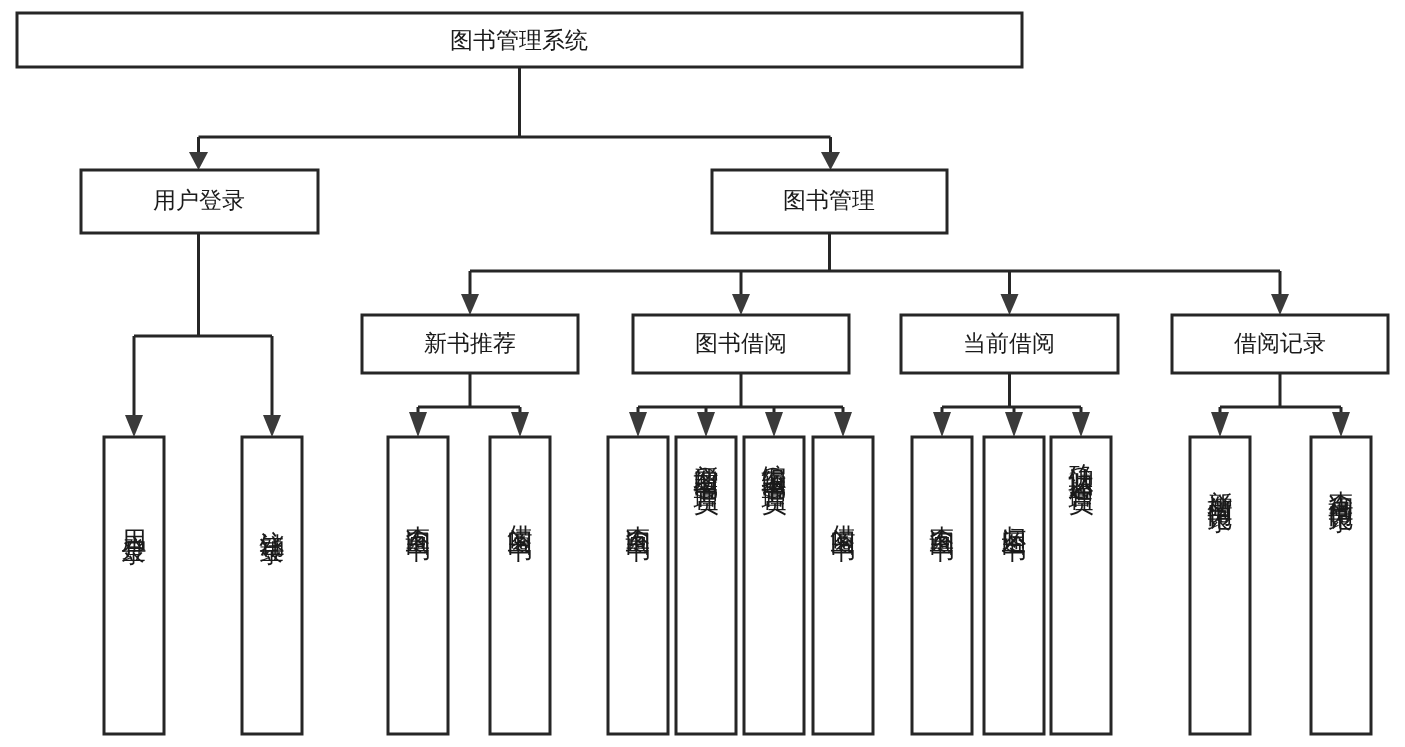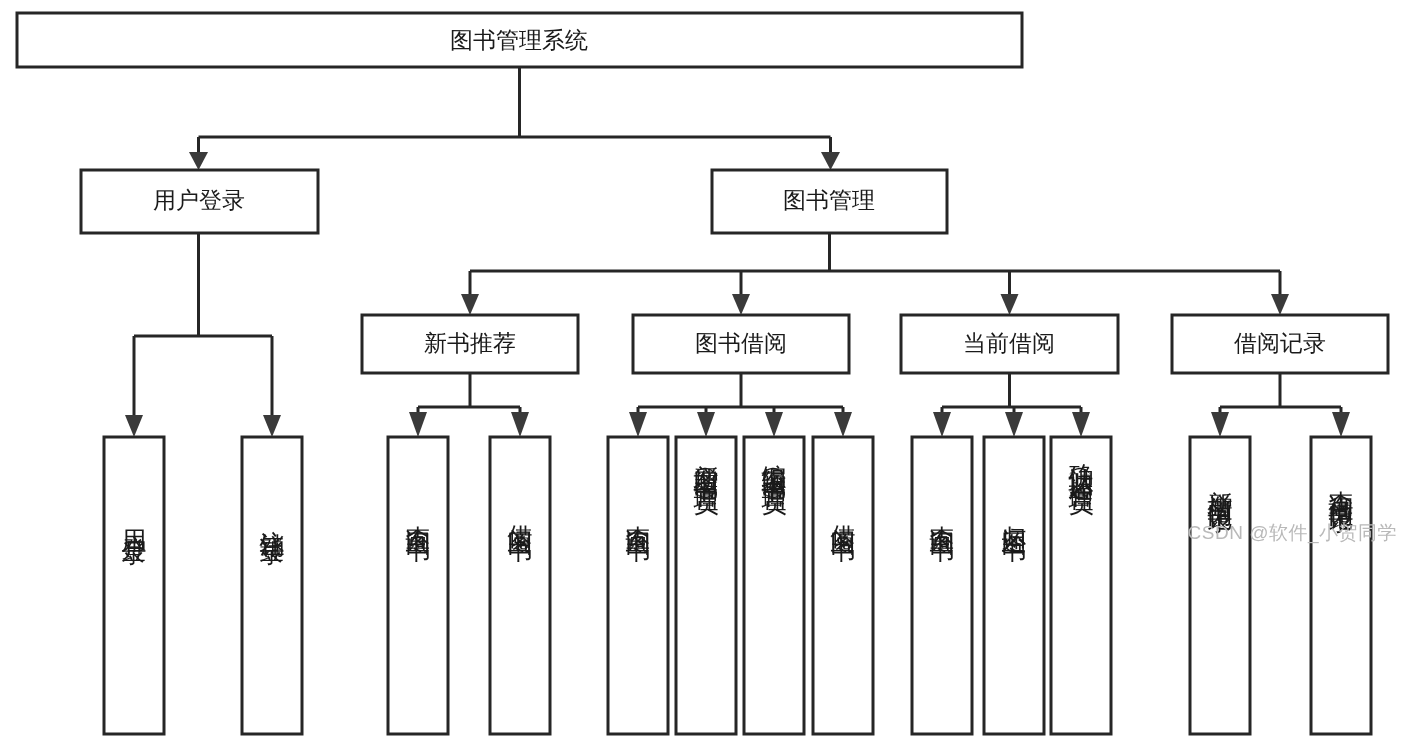--- a/index.html
+++ b/index.html
@@ -264,15 +264,14 @@
   </div>
 
   <div class="leaf-label-wrap" style="left:1190px; top:470px; width:60px; height:264px;">
     <span class="leaf-label">新增借阅记录</span>
   </div>
 
   <div class="leaf-label-wrap" style="left:1311px; top:470px; width:60px; height:264px;">
     <span class="leaf-label">查询借阅记录</span>
   </div>
 
-  <div class="watermark">CSDN @软件_小贺同学</div>
 
 </div>
 
 </body></html>

